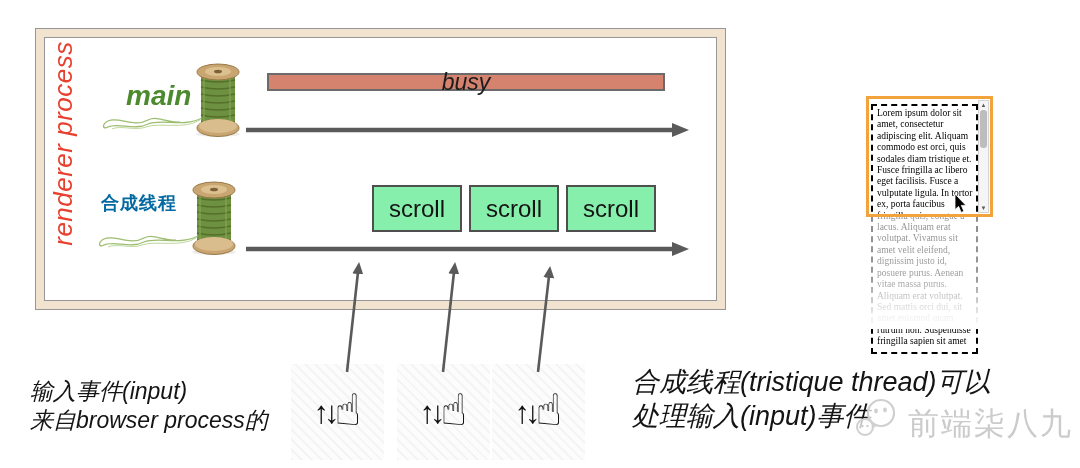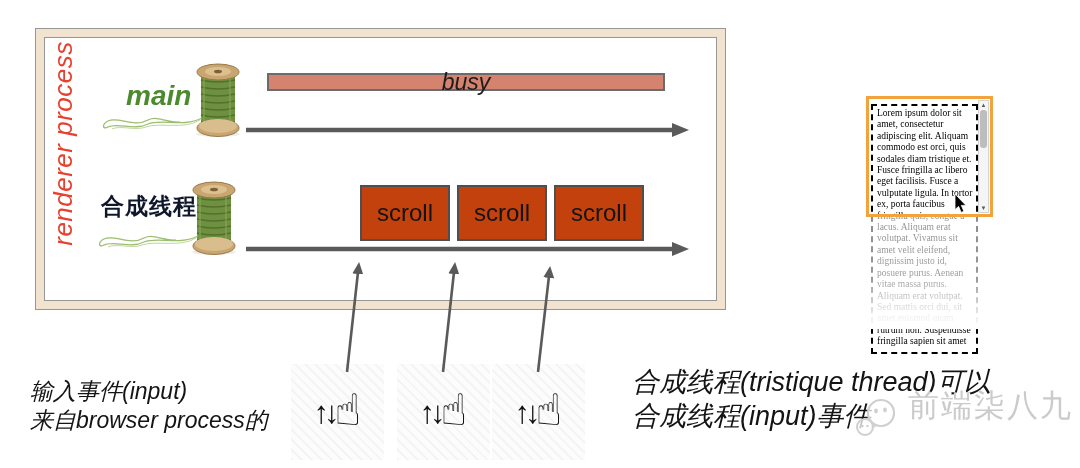--- a/index.html
+++ b/index.html
@@ -24,39 +24,39 @@
     white-space:nowrap;
   }
 
   
   .main-label {
     position:absolute; left:126px; top:80px;
     font-style:italic; font-size:28px; color:#4c8a2e; font-weight:700;
   }
   .compositor-label {
     position:absolute; left:101px; top:191px;
-    font-size:23px; color:#0f172a; font-weight:700; letter-spacing:1px;font-family:Liberation Serif, serif;
+    font-size:18px; color:#0369a1; font-weight:700; letter-spacing:1px;font-family:Liberation Serif, serif;
   }
 
   
   .spool1 { position:absolute; left:100px; top:62px; }
   .spool2 { position:absolute; left:96px; top:180px; }
 
   
   .busy-bar {
     position:absolute; left:267px; top:73px; width:398px; height:18px;
     background:#d5826e; border:2px solid #6b6b6b;
     display:flex; align-items:center; justify-content:center;
     font-style:italic; font-size:23px; color:#1c1c1c;
   }
   .scroll-box {
-    position:absolute; top:185px; width:90px; height:56px;
-    background:#c2410c; border:2px solid #4f4f4f;
+    position:absolute; top:185px; width:90px; height:47px;
+    background:#86efac; border:2px solid #4f4f4f;
     display:flex; align-items:center; justify-content:center;
-    font-size:24px; color:#141414;
+    font-size:24px; color:#141414;margin-left:12px;
   }
   .scroll-box.b1 { left:360px; }
   .scroll-box.b2 { left:457px; }
   .scroll-box.b3 { left:554px; }
 
   
   .arrows-overlay { position:absolute; left:0; top:0; width:1080px; height:468px; z-index:5; pointer-events:none; }
 
   
   .gesture-tile {
@@ -76,21 +76,21 @@
     font-style:italic; font-size:23px; color:#141414; line-height:29px;
   }
   .caption-right {
     position:absolute; left:632px; top:365px;
     font-style:italic; font-size:27px; color:#141414; line-height:34px;
   }
 
   
   .watermark-logo { position:absolute; left:853px; top:398px; z-index:6; }
   .watermark-text {
-    position:absolute; left:908px; top:385px; z-index:6;
+    position:absolute; left:908px; top:403px; z-index:6;
     font-size:31px; color:#cbcbcb; letter-spacing:2px; white-space:nowrap;
     text-shadow:1px 1px 0 #ffffff;
   }
 
   
   .scroll-demo { position:absolute; left:866px; top:96px; width:128px; height:233px; }
   .lorem-block {
     position:absolute; left:5px; top:8px; width:107px; z-index:1;
     border:2px dashed #000; padding:2px 3px 4px 4px;
     font-family:"Liberation Serif","DejaVu Serif",serif;
@@ -193,21 +193,21 @@
     <span class="gesture-arrows">↑↓</span>
     <span class="gesture-hand">☝</span>
   </div>
 
   <div class="caption-left">
     <div>输入事件(input)</div>
     <div>来自browser process的</div>
   </div>
   <div class="caption-right">
     <div>合成线程(tristique thread)可以</div>
-    <div>合成线程(input)事件</div>
+    <div>处理输入(input)事件</div>
   </div>
 
   <svg class="watermark-logo" width="52" height="42" viewBox="0 0 52 42">
     <circle cx="28" cy="15" r="13" fill="#ffffff" fill-opacity="0.75" stroke="#cfcfcf" stroke-width="2.2"></circle>
     <ellipse cx="23" cy="13" rx="1.9" ry="2.4" fill="#cfcfcf"></ellipse>
     <ellipse cx="32" cy="12" rx="1.9" ry="2.4" fill="#cfcfcf"></ellipse>
     <path d="M20,26 L16,32 L24,28 Z" fill="#cfcfcf" opacity="0.9"></path>
     <circle cx="12" cy="29" r="8" fill="#ffffff" fill-opacity="0.75" stroke="#cfcfcf" stroke-width="2"></circle>
     <circle cx="9.5" cy="28" r="1.2" fill="#cfcfcf"></circle>
     <circle cx="14.5" cy="28" r="1.2" fill="#cfcfcf"></circle>

